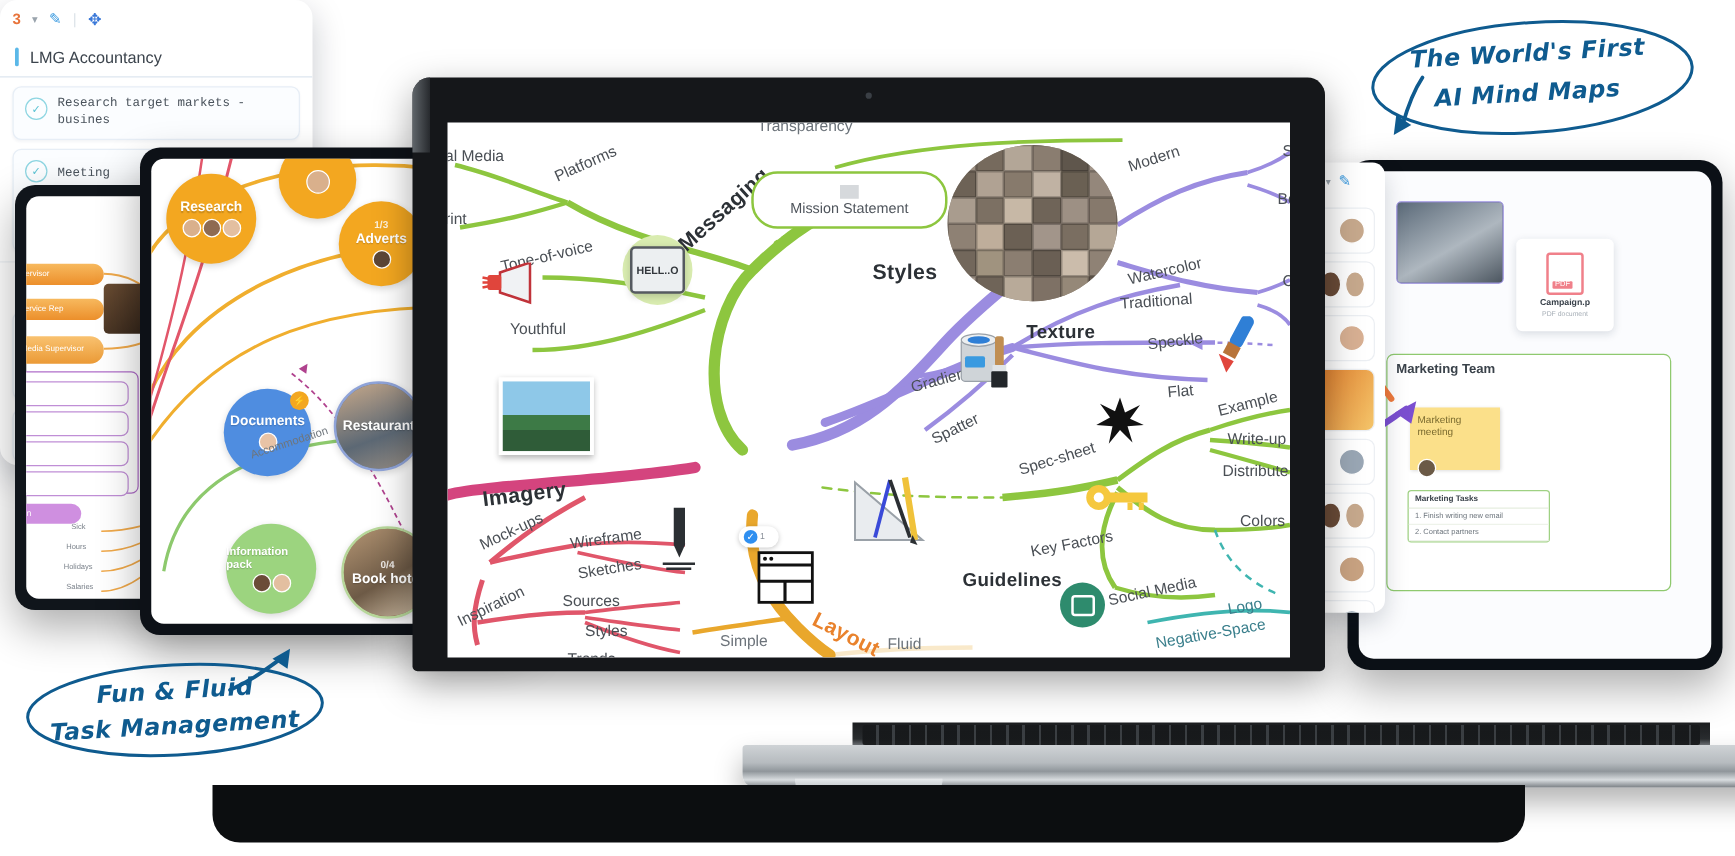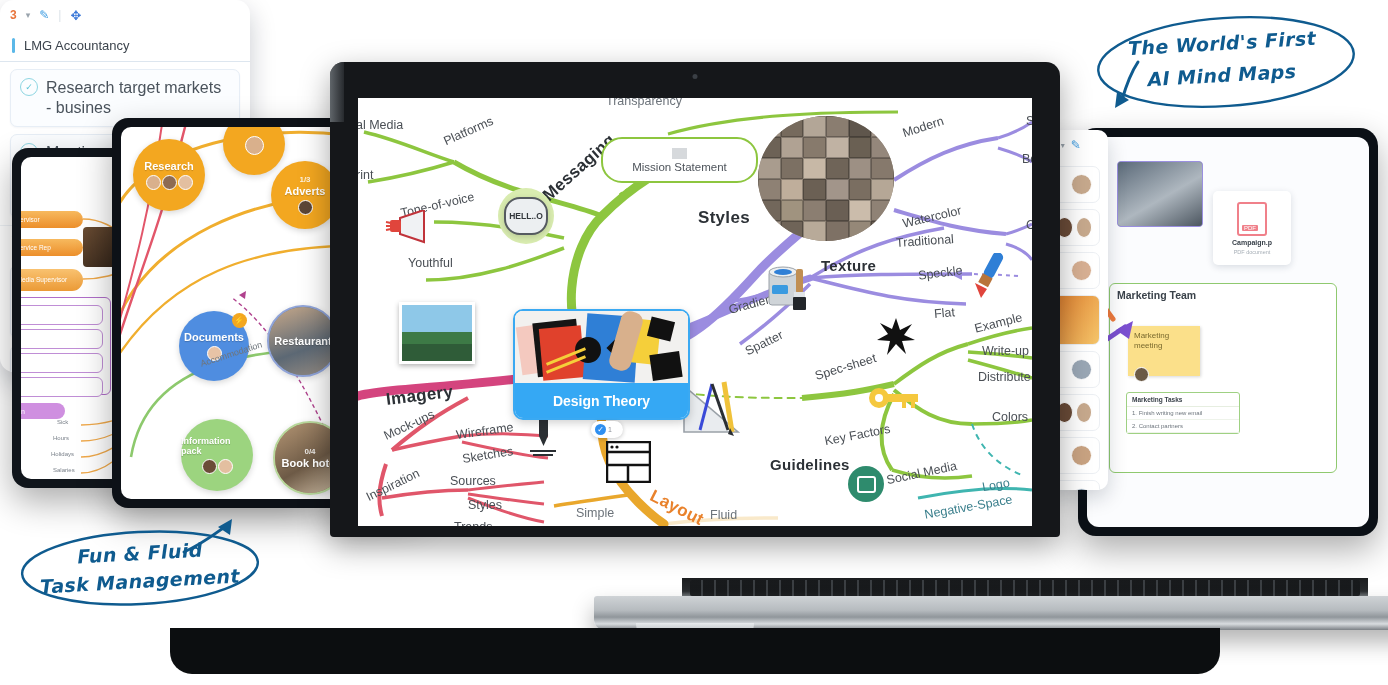--- a/index.html
+++ b/index.html
@@ -70,21 +70,21 @@
 
   
   #node-mission{position:absolute;left:243px;top:39px;width:153px;height:42px;border:2px solid #8dc63f;
      border-radius:21px;background:#fff;display:flex;flex-direction:column;align-items:center;justify-content:center;}
   #node-mission .flag{width:15px;height:11px;background:#d6d9dc;margin-bottom:2px;}
   #node-mission .txt{font-size:11.5px;color:#4e545b;}
 
   
   #node-hello{position:absolute;left:140px;top:90px;width:56px;height:56px;border-radius:50%;
      background:#d9ecb0;display:flex;align-items:center;justify-content:center;}
-  #node-hello .bub{width:40px;height:34px;border-radius:16px;background:#eceff1;border:2px solid #555a60;
+  #node-hello .bub{width:40px;height:34px;border-radius:4px;background:#eceff1;border:2px solid #555a60;
      display:flex;align-items:center;justify-content:center;font-size:8.5px;color:#33383d;font-weight:bold;}
 
   
   #node-typo{position:absolute;left:400px;top:18px;width:136px;height:125px;border-radius:50%;overflow:hidden;
      background:#8f8377;}
   .typo-row{display:flex;}
   .typo-c{flex:1;height:21px;border:1px solid rgba(0,0,0,.25);box-sizing:border-box;}
 
   
   #icon-paint{position:absolute;left:408px;top:165px;width:52px;height:50px;}
@@ -114,21 +114,21 @@
   .tb-num{color:#e8743b;font-weight:bold;font-size:12px;}
   .tb-pencil{color:#3a9ae0;font-size:12px;}
   .tb-move{color:#3a78d8;font-size:13px;}
   .win-title{display:flex;align-items:center;gap:9px;padding:8px 12px;border-bottom:1px solid #dde6ef;}
   .win-title .bar{width:3px;height:15px;background:#5bb8e8;border-radius:2px;}
   .win-title .t{font-size:13px;color:#3c444d;}
   .task{display:flex;align-items:flex-start;gap:8px;margin:7px 10px;padding:8px 9px;border-radius:7px;
       background:#fbfdff;border:1px solid #e7eef6;box-shadow:0 1px 2px rgba(30,60,90,.05);}
   .task .chk{flex:0 0 auto;width:16px;height:16px;border-radius:50%;border:1.6px solid #8fd6e2;color:#5cc3d4;
       font-size:9px;display:flex;align-items:center;justify-content:center;}
-  .task .tx{font-size:16px;color:#4a535c;line-height:1.25;}
+  .task .tx{font-size:10px;color:#4a535c;line-height:1.25;font-family:Liberation Mono, monospace;}
   .task .due{font-size:8px;color:#9aa4ad;margin-top:2px;}
   .task .thumb{margin-top:5px;width:100%;height:30px;border-radius:3px;
       background:repeating-linear-gradient(45deg,#d8dcdf 0 7px,#f0f2f4 7px 14px);}
   .sect{display:flex;align-items:center;gap:8px;padding:9px 12px;border-top:1px solid #eef2f6;}
   .sect .bar2{width:3px;height:14px;background:#6cc3e8;border-radius:2px;}
   .sect .t2{font-size:12px;color:#3c444d;}
   .avrow{display:flex;align-items:center;justify-content:flex-end;gap:3px;margin:6px 8px;padding:7px;
       border-radius:7px;background:#fff;border:1px solid #eceff3;}
   .av{width:19px;height:19px;border-radius:50%;background:#c7a98d;border:1.5px solid #fff;}
   .flagpin{color:#e8413a;font-size:9px;}
@@ -625,40 +625,20 @@
           <circle cx="11" cy="6" r="1.6" fill="#111"></circle>
       </svg>
       <svg id="icon-draft" viewBox="0 0 66 58">
         <path d="M6,52 L60,52 L6,6 Z" fill="#e9ecef" stroke="#9aa1a8" stroke-width="1.6"></path>
         <path d="M34,4 L22,50" stroke="#3a4ad8" stroke-width="3"></path>
         <path d="M34,4 L50,50" stroke="#2b2f33" stroke-width="3"></path>
         <path d="M46,2 L54,52" stroke="#f0c23a" stroke-width="5"></path>
         <path d="M52,48 l4,8 l-6,-2 z" fill="#2b2f33"></path>
       </svg>
 
-      <div id="node-center">
-        <div id="node-center-img">
-          <div style="position:absolute;inset:0;background:#f2f1ef;"></div>
-          <div style="position:absolute;left:4px;top:14px;width:34px;height:48px;background:#f4c9bf;transform:rotate(-8deg);"></div>
-          <div style="position:absolute;left:20px;top:10px;width:44px;height:54px;background:#151515;transform:rotate(-6deg);"></div>
-          <div style="position:absolute;left:26px;top:16px;width:42px;height:52px;background:#e0412c;transform:rotate(-5deg);"></div>
-          <div style="position:absolute;left:70px;top:4px;width:52px;height:66px;background:#2f7fd6;transform:rotate(4deg);"></div>
-          <div style="position:absolute;left:60px;top:26px;width:26px;height:26px;border-radius:50%;background:#111;"></div>
-          <div style="position:absolute;left:96px;top:26px;width:22px;height:22px;background:#111;transform:rotate(45deg);"></div>
-          <div style="position:absolute;left:104px;top:8px;width:40px;height:44px;background:#f5cf3a;transform:rotate(6deg);"></div>
-          <div style="position:absolute;left:134px;top:8px;width:24px;height:20px;background:#111;transform:rotate(14deg);"></div>
-          <div style="position:absolute;left:136px;top:42px;width:30px;height:26px;background:#111;transform:rotate(-8deg);"></div>
-          <div style="position:absolute;left:100px;top:0px;width:22px;height:60px;background:#d8b08c;border-radius:9px;transform:rotate(16deg);"></div>
-          <div style="position:absolute;left:30px;top:44px;width:42px;height:3px;background:#f5cf3a;transform:rotate(-22deg);"></div>
-          <div style="position:absolute;left:30px;top:52px;width:42px;height:3px;background:#f5cf3a;transform:rotate(-22deg);"></div>
-        </div>
-        <div id="node-center-bar">
-            <span>Design Theory</span>
-          </div>
-      </div>
       <div id="node-check">
         <span class="tick">✓</span>
         <span class="num">1</span>
       </div>
     </div>
 
     <div id="laptop-deck"></div>
     <div id="laptop-keys"></div>
     <div id="laptop-base"></div>
     <div id="laptop-notch"></div>

